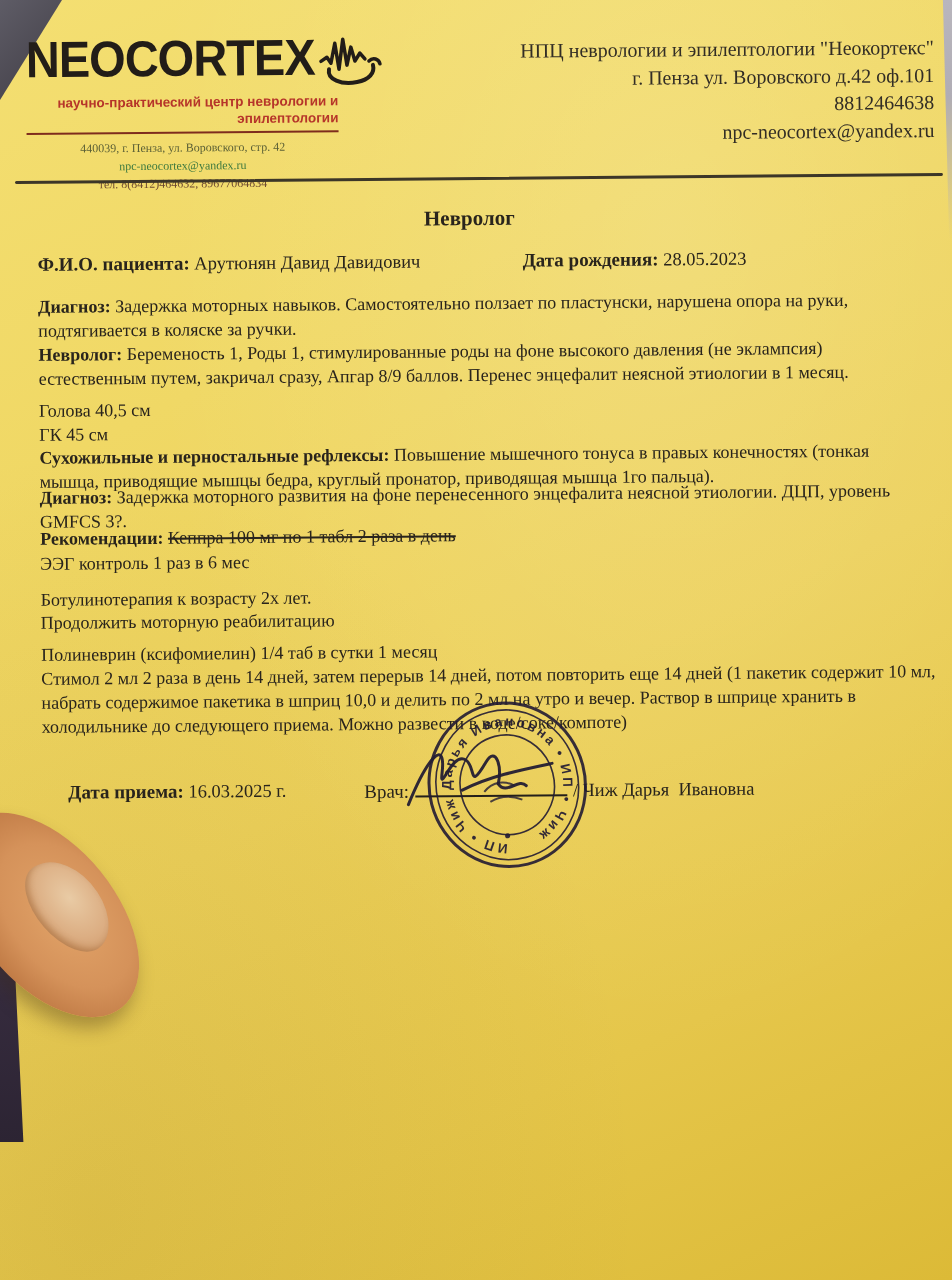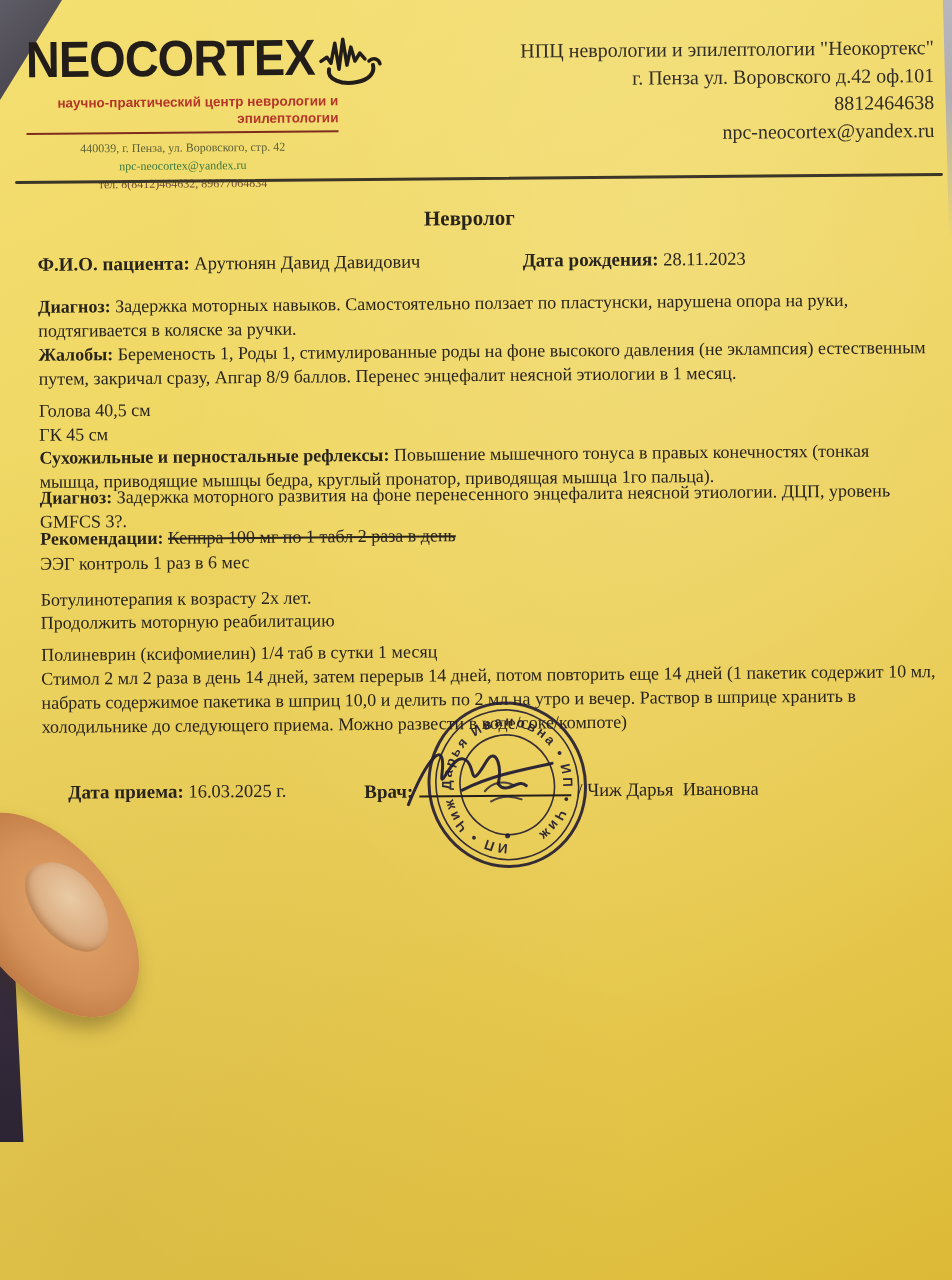--- a/index.html
+++ b/index.html
@@ -101,21 +101,21 @@
   .struck { text-decoration:line-through; text-decoration-thickness:2px; }
   .eeg-line     { top:553px; }
   .botul-line   { top:589px; }
   .rehab-line   { top:612px; }
   .polynevrin-line { top:644px; }
   .stimol-p     { top:668px; width:898px; }
 
   .visit-date { position:absolute; left:64px; top:782px; font-size:18.5px; }
   .visit-date .lbl { font-weight:bold; font-size:19px; }
   .doctor-row { position:absolute; left:360px; top:782px; display:flex; align-items:baseline; font-size:18.5px; }
-  .doctor-row .lbl { font-weight:bold; font-size:19px; }
+  .doctor-row .lbl { font-weight:normal; font-size:19px; }
   .sig-line { display:inline-block; width:152px; height:1em; border-bottom:2px solid #241f1a; margin-left:6px; }
   .doctor-name { margin-left:6px; white-space:pre; }
 
   .stamp-wrap { position:absolute; left:414px; top:700px; width:178px; height:178px; pointer-events:none; }
   .signature-wrap { position:absolute; left:398px; top:724px; width:185px; height:110px; pointer-events:none; }
 </style>
 </head>
 <body>
 
 <div class="paper"></div>
@@ -159,31 +159,31 @@
 
   <div class="page-rule"></div>
 
   <div class="doc-title">Невролог</div>
 
   <div class="abs patient-row">
     <span class="lbl">Ф.И.О. пациента:</span>
     <span>Арутюнян Давид Давидович</span>
     <span class="birth">
       <span class="lbl">Дата рождения:</span>
-      <span>28.11.2023</span>
+      <span>28.05.2023</span>
     </span>
   </div>
 
   <p class="abs complaints-p">
     <b>Диагноз:</b>
     <span>Задержка моторных навыков. Самостоятельно ползает по пластунски, нарушена опора на руки, подтягивается в коляске за ручки.</span>
   </p>
 
   <p class="abs anamnesis-p">
-    <b>Жалобы:</b>
+    <b>Невролог:</b>
     <span>Беременость 1,  Роды 1, стимулированные роды на фоне высокого давления (не эклампсия) естественным путем, закричал сразу, Апгар 8/9 баллов. Перенес энцефалит неясной этиологии в 1 месяц.</span>
   </p>
 
   <div class="abs head-line">Голова 40,5 см</div>
   <div class="abs chest-line">ГК 45 см</div>
 
   <p class="abs reflexes-p">
     <b>Сухожильные и перностальные рефлексы:</b>
     <span>Повышение мышечного тонуса в правых конечностях (тонкая мышца, приводящие мышцы бедра, круглый пронатор, приводящая мышца 1го пальца).</span>
   </p>

